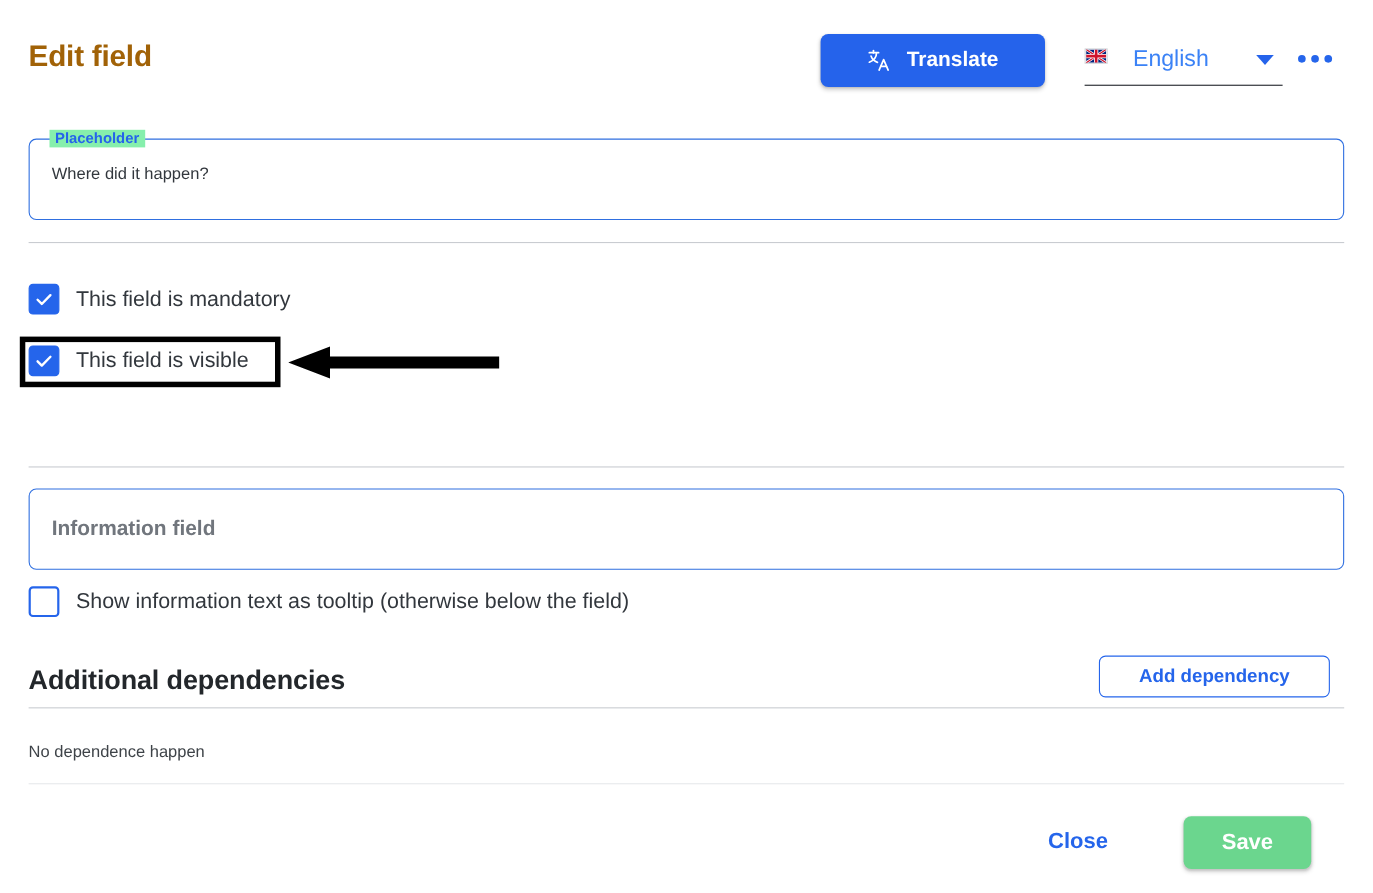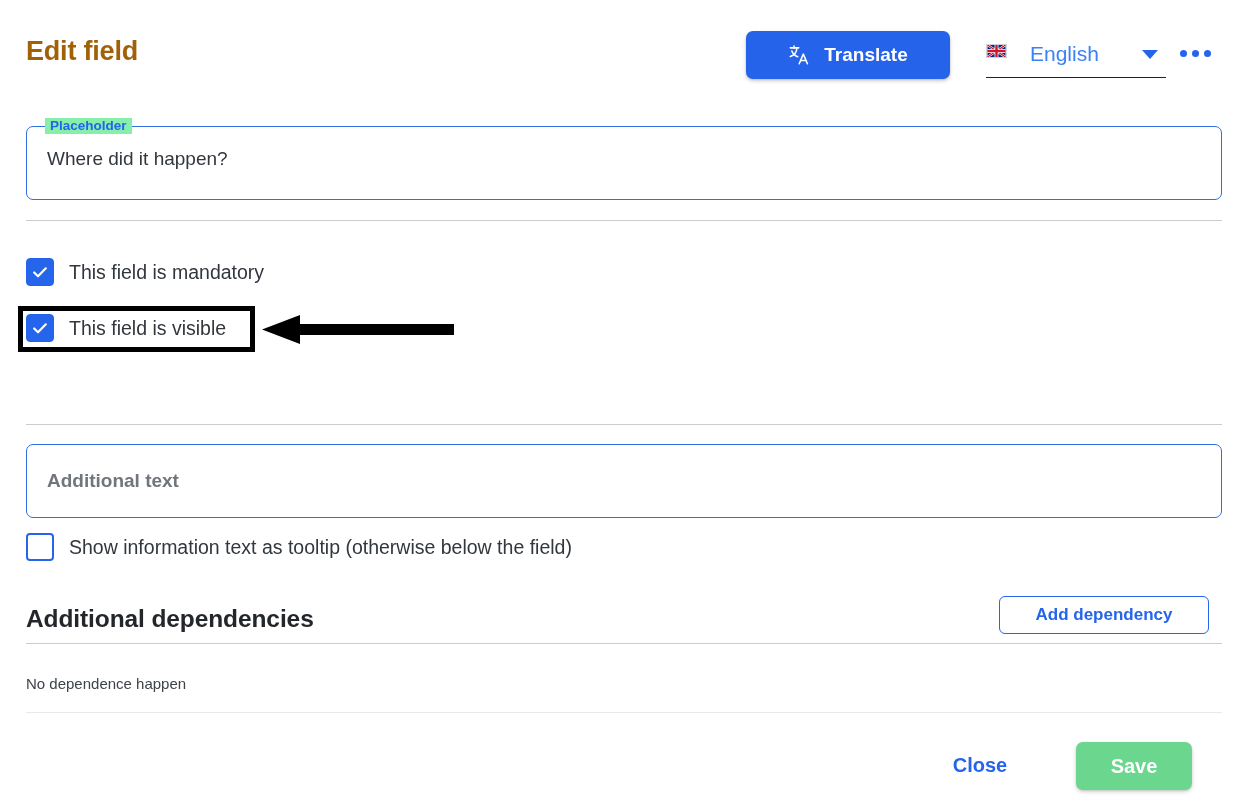--- a/index.html
+++ b/index.html
@@ -150,21 +150,21 @@
     padding: 0 5px;
     font-size: 13.5px;
     font-weight: bold;
     color: #2563eb;
     line-height: 16px;
   }
   .field-value {
     position: absolute;
     left: 20px;
     top: 18px;
-    font-size: 19px;
+    font-size: 15px;
     color: #32373d;
     line-height: 28px;
   }
 
   .divider {
     position: absolute;
     left: 26px;
     width: 1196px;
     height: 1px;
     background: #c9ccd1;
@@ -393,21 +393,21 @@
       <svg width="20" height="20" viewBox="0 0 24 24" fill="none">
         <path d="M5 12.6l4.6 4.6L19 7.6" stroke="#ffffff" stroke-width="2.6" stroke-linecap="round" stroke-linejoin="round"></path>
       </svg>
     </span>
     <span class="cb-label">This field is visible</span>
   </div>
 
   <div class="divider d2"></div>
 
   <div class="info-box">
-    <span class="info-placeholder">Additional text</span>
+    <span class="info-placeholder">Information field</span>
   </div>
 
   <div class="cb-row r3">
     <span class="cbox unchecked"></span>
     <span class="cb-label">Show information text as tooltip (otherwise below the field)</span>
   </div>
 
   <div class="section-head h2">Additional dependencies</div>
   <button class="add-dep-btn">Add dependency</button>
   <div class="divider d3"></div>

